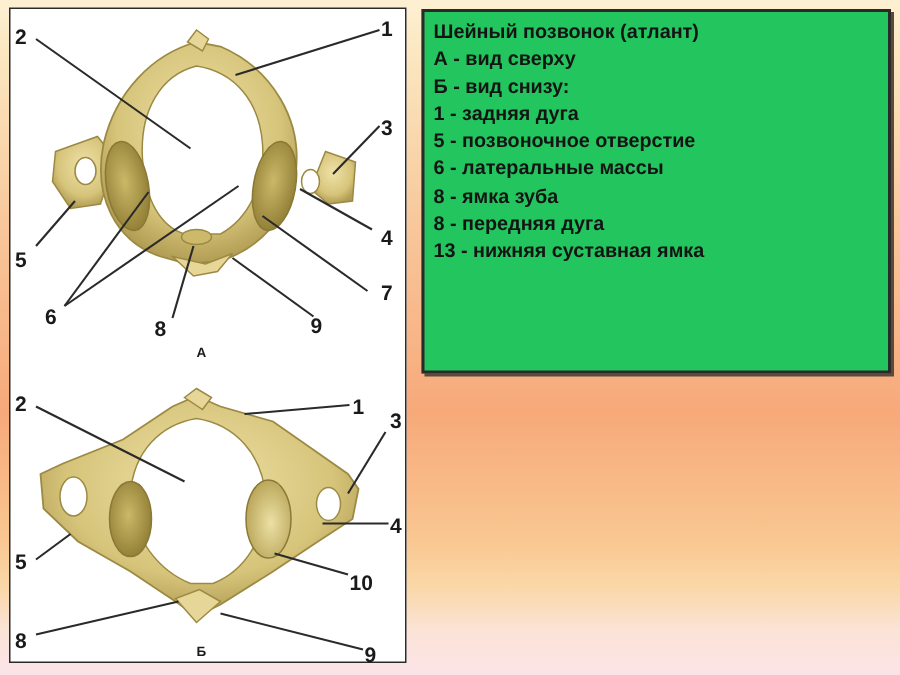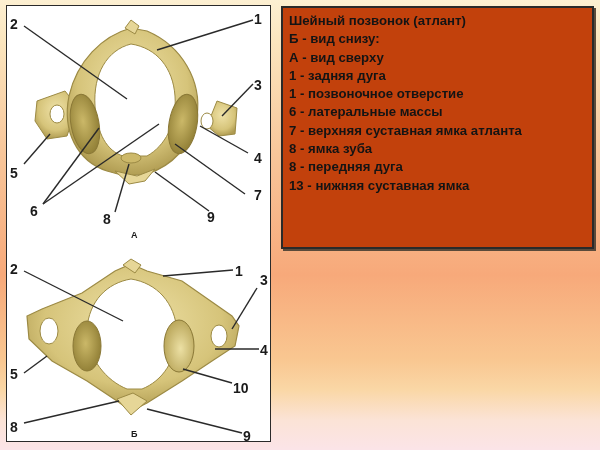--- a/index.html
+++ b/index.html
@@ -8,21 +8,21 @@
     background: linear-gradient(to bottom, #fdf0d2 0px, #fbe6bf 40px, #f8c79b 150px, #f7a97a 275px, #f9c791 360px, #fad7a6 390px, #fbe3d6 420px, #fbe4e8 450px);
     font-family: "Liberation Sans", sans-serif;
   }
   .panel {
     position:absolute; left:6px; top:5px; width:265px; height:437px;
     background:#ffffff; border:1.5px solid #2a2a2a; box-sizing:border-box;
   }
   .panel svg { position:absolute; left:0; top:0; }
   .legend {
     position:absolute; left:281px; top:6px; width:313px; height:243px;
-    background:#c2410c; border:2px solid #2a2a2a; box-sizing:border-box;
+    background:#22c55e; border:2px solid #2a2a2a; box-sizing:border-box;
     box-shadow: 2px 2px 0 #5a4a3a;
     padding:4px 0 4px 6px;
   }
   .legend .line {
     font-weight:bold; font-size:13.2px; line-height:18.3px; color:#141414;
     white-space:nowrap;
   }
   .num { font-family:"Liberation Sans", sans-serif; font-weight:bold; font-size:14px; fill:#1a1a1a; }
   .cap { font-family:"Liberation Sans", sans-serif; font-weight:bold; font-size:9px; fill:#1a1a1a; }
   .ld { stroke:#2a2a2a; stroke-width:1.4; fill:none; }
@@ -123,22 +123,21 @@
       <text class="num" x="226" y="142">10</text>
       <text class="num" x="3" y="181">8</text>
       <text class="num" x="236" y="190">9</text>
       <text class="cap" x="124" y="186">Б</text>
     </g>
   </svg>
 </div>
 
 <div class="legend">
   <div class="line">Шейный позвонок (атлант)</div>
+  <div class="line">А - вид сверху</div>
   <div class="line">Б - вид снизу:</div>
-  <div class="line">А - вид сверху</div>
   <div class="line">1 - задняя дуга</div>
-  <div class="line">1 - позвоночное отверстие</div>
+  <div class="line">5 - позвоночное отверстие</div>
   <div class="line">6 - латеральные массы</div>
-  <div class="line">7 - верхняя суставная ямка атланта</div>
   <div class="line">8 - ямка зуба</div>
   <div class="line">8 - передняя дуга</div>
   <div class="line">13 - нижняя суставная ямка</div>
 </div>
 
 </body></html>

